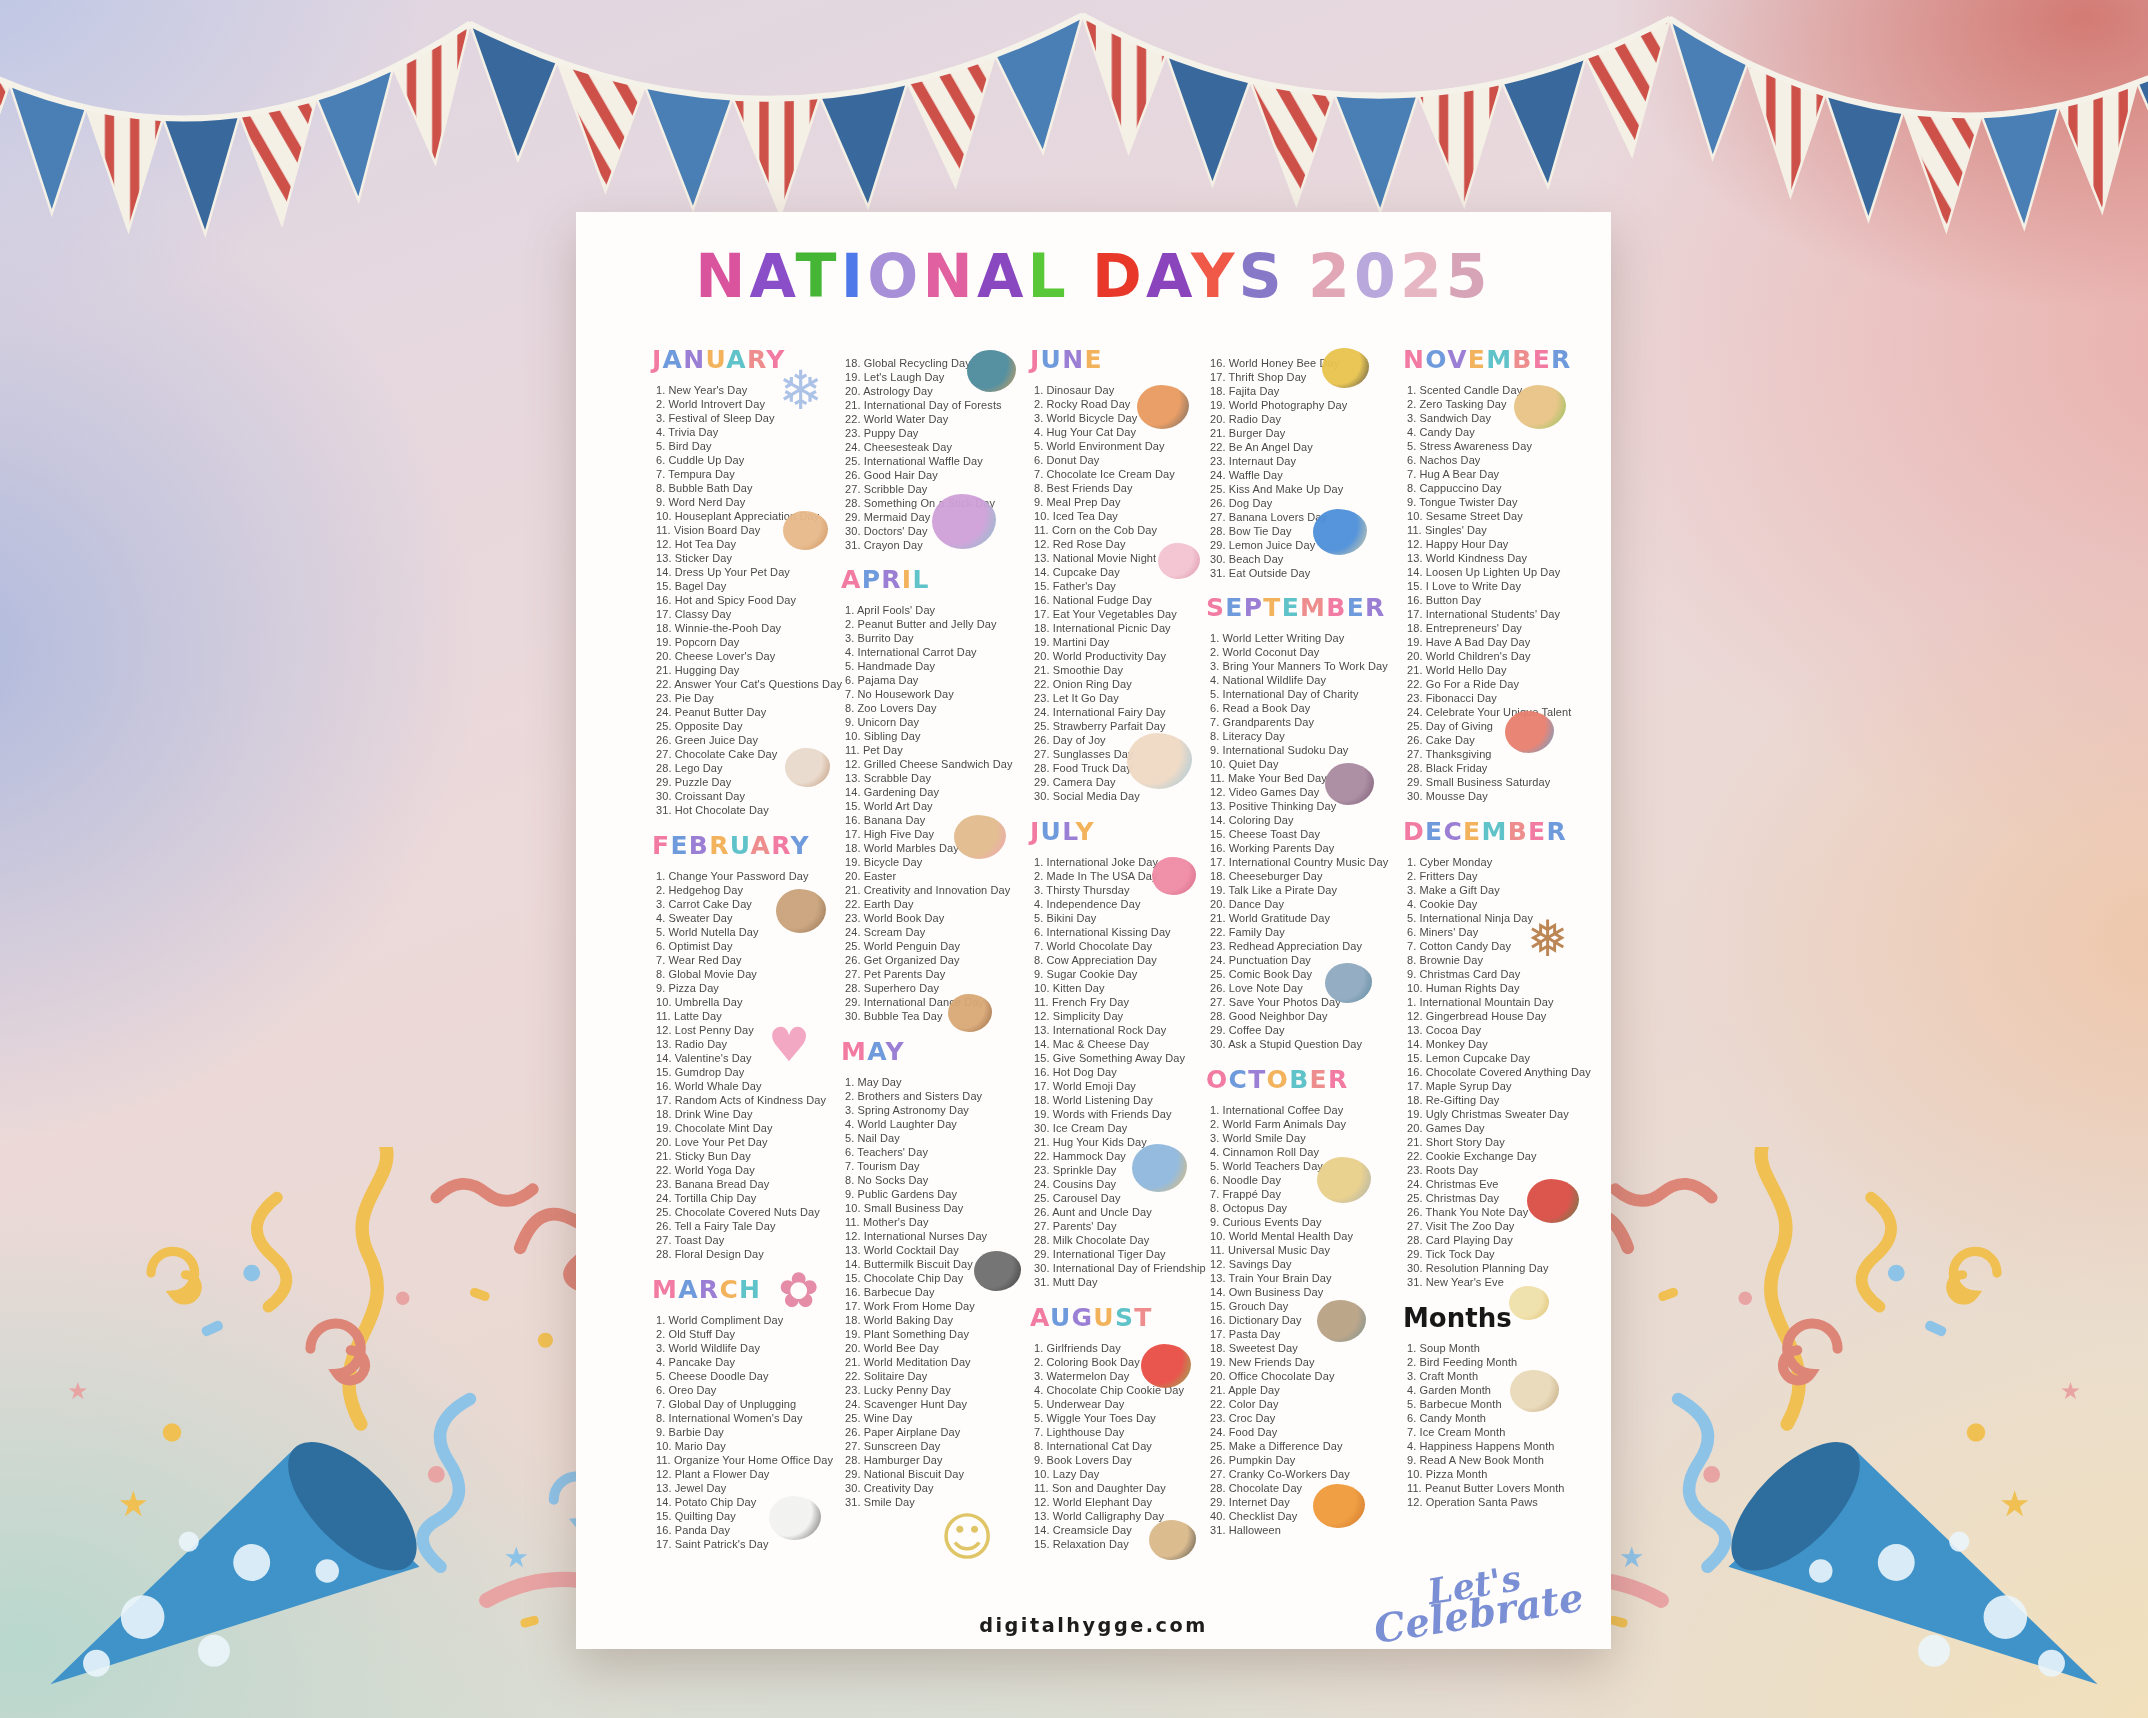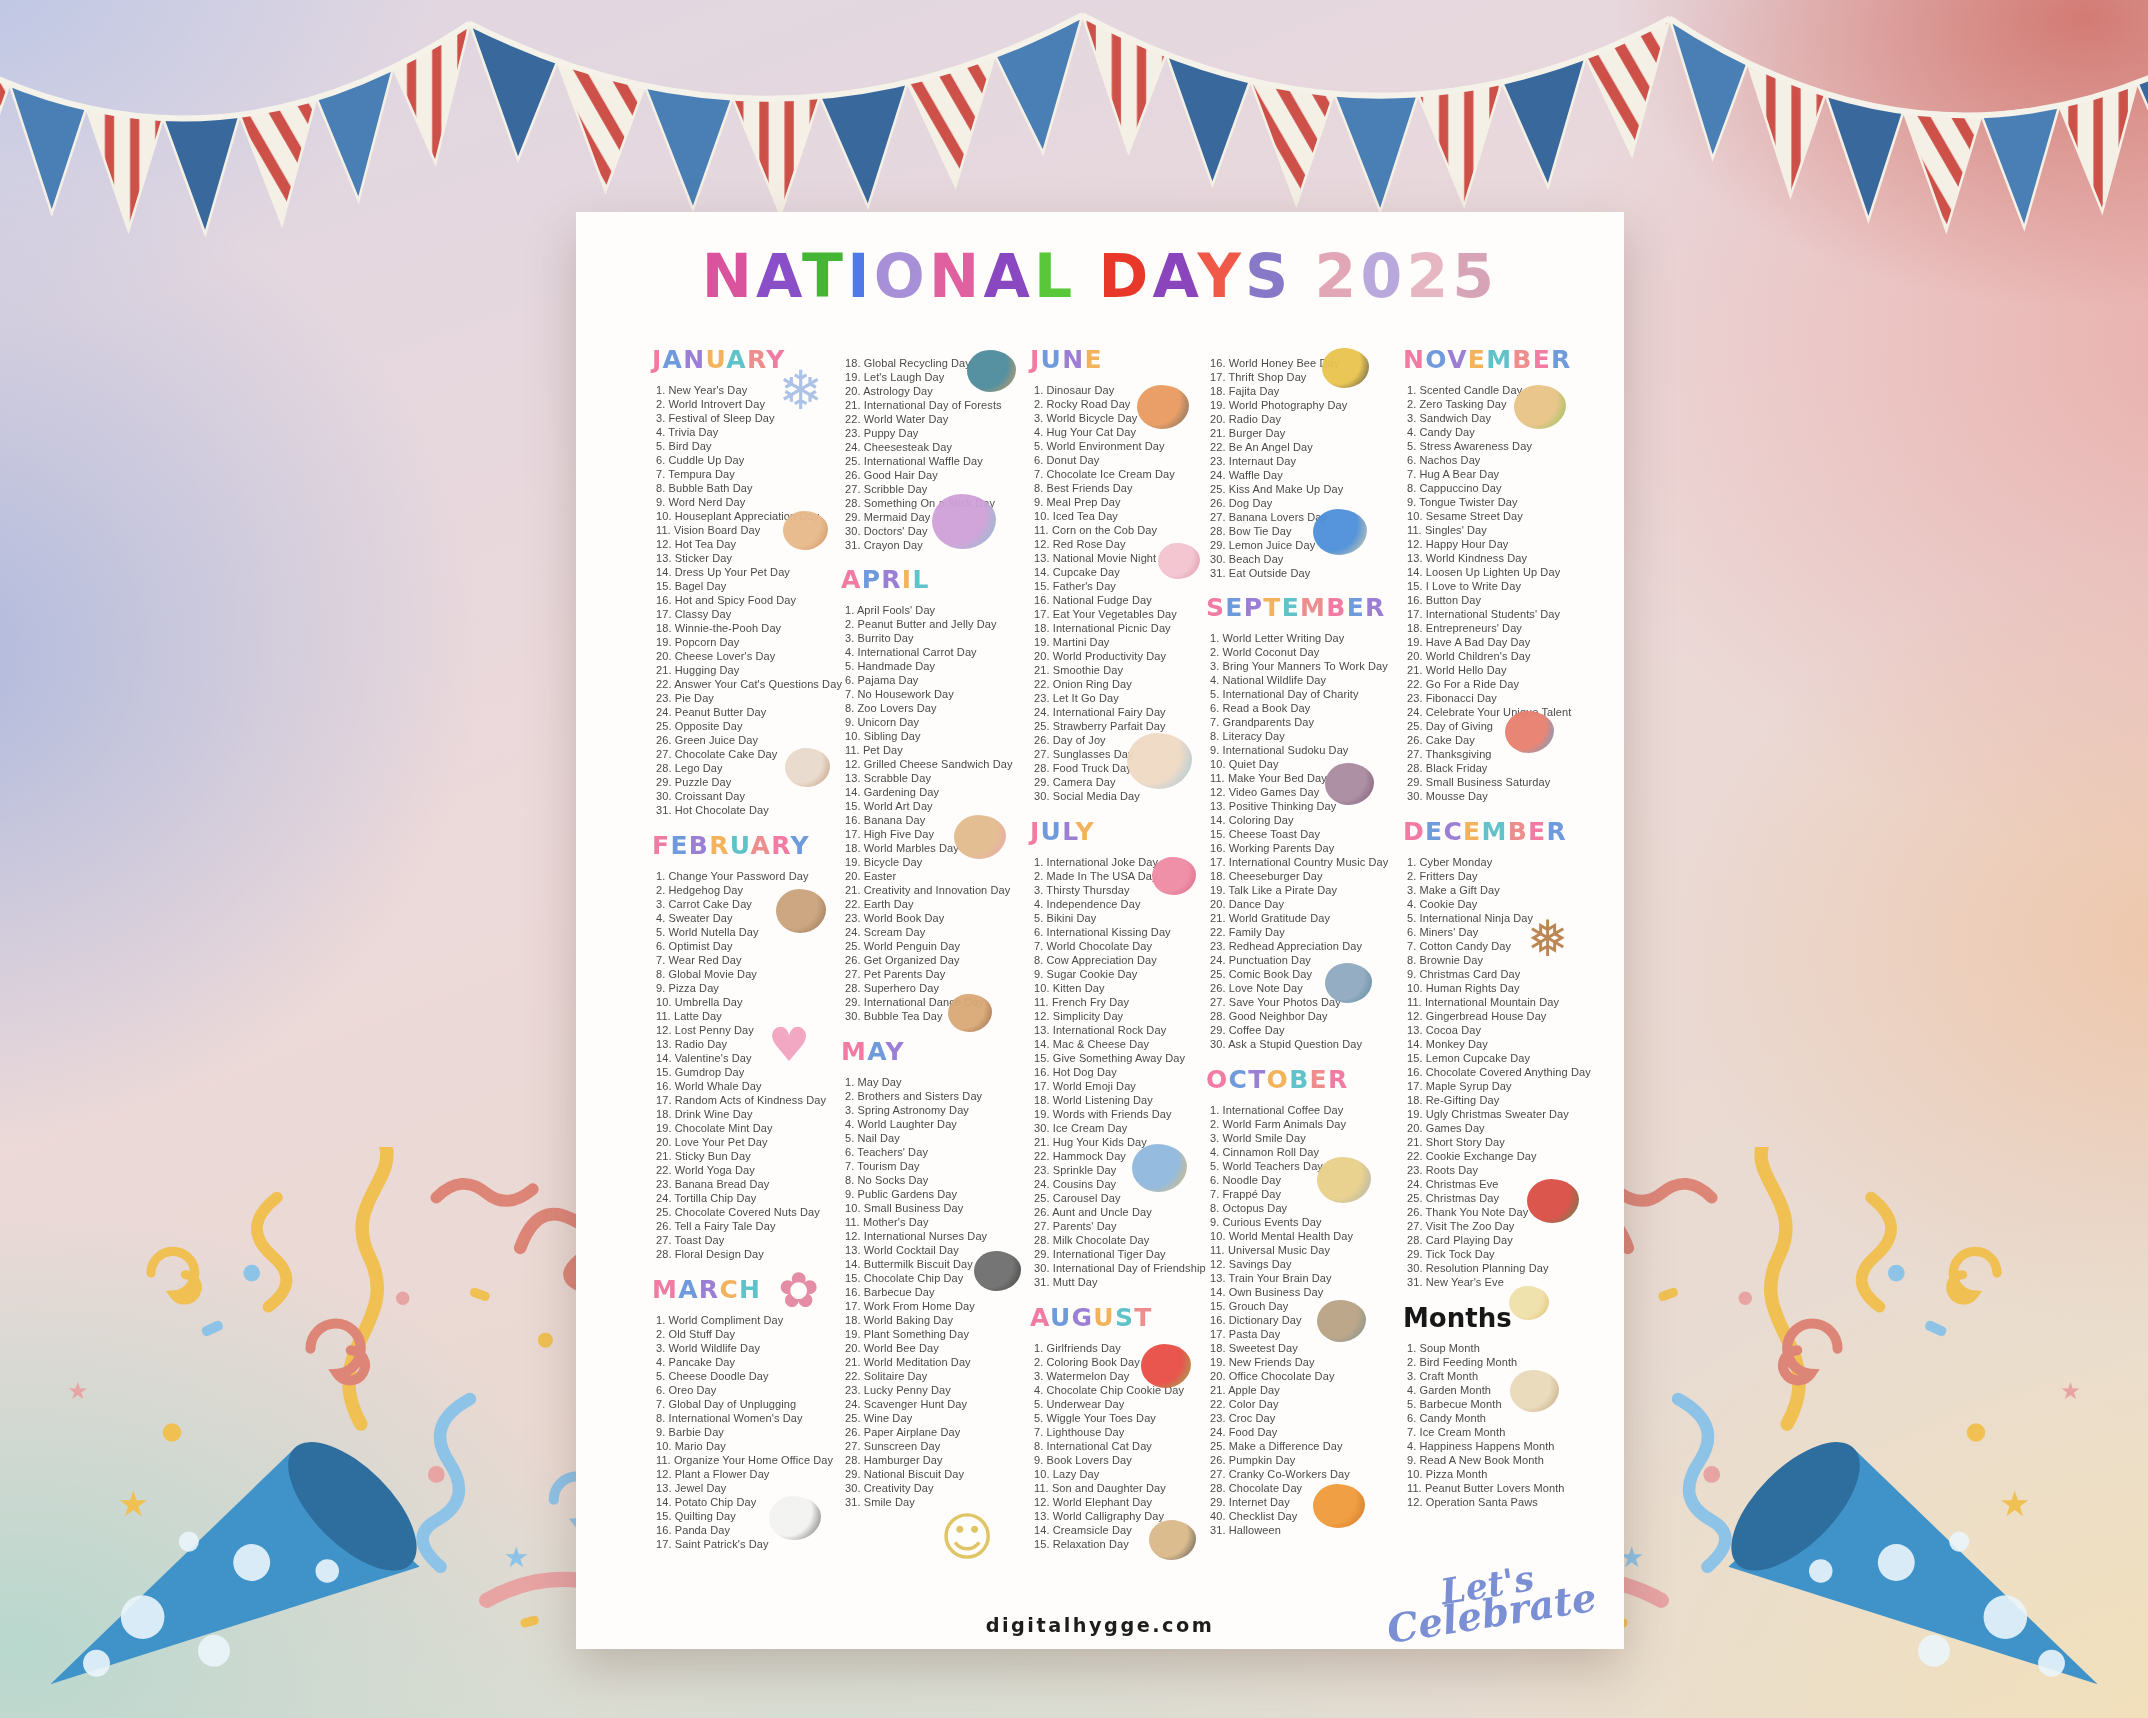--- a/index.html
+++ b/index.html
@@ -15,21 +15,21 @@
       radial-gradient(1175px 713px at 38% 110%, rgba(205,224,213,.9), rgba(205,224,213,0) 62%),
       radial-gradient(1049px 797px at 101% 101%, rgba(243,224,185,.96), rgba(243,224,185,0) 66%),
       radial-gradient(797px 629px at 101% 55%, rgba(239,196,165,.85), rgba(239,196,165,0) 62%),
       linear-gradient(160deg,#dfd6e2 0%,#ecd9da 40%,#ead9d2 65%,#e6dfd2 100%);
   }
   svg{display:block}
   #bunting{position:absolute;top:0;left:0;}
   #poppers{position:absolute;bottom:0;left:0;pointer-events:none;}
   #poster{
     position:absolute;left:576px;top:212px;width:1035px;height:1437px;
-    background:#fffdfb;box-shadow:0 18.5px 46px rgba(96,74,66,.28);padding-left:13px;
+    background:#fffdfb;box-shadow:0 18.5px 46px rgba(96,74,66,.28);
   }
   #title{
     margin:0;position:absolute;top:34px;left:0;width:100%;text-align:center;
     font-family:"DejaVu Sans", sans-serif;font-weight:800;font-size:60px;
     letter-spacing:4.2px;line-height:1;white-space:nowrap;
   }
   #title .sp{display:inline-block;width:22px;}
   #columns{position:absolute;left:76px;top:133px;display:flex;}
   .column{position:relative;flex:0 0 auto;}
   .month-section{margin-bottom:13.4px;}
@@ -587,21 +587,21 @@
             <li>1. Cyber Monday</li>
             <li>2. Fritters Day</li>
             <li>3. Make a Gift Day</li>
             <li>4. Cookie Day</li>
             <li>5. International Ninja Day</li>
             <li>6. Miners' Day</li>
             <li>7. Cotton Candy Day</li>
             <li>8. Brownie Day</li>
             <li>9. Christmas Card Day</li>
             <li>10. Human Rights Day</li>
-            <li>11. International Mountain Day</li>
+            <li>1. International Mountain Day</li>
             <li>12. Gingerbread House Day</li>
             <li>13. Cocoa Day</li>
             <li>14. Monkey Day</li>
             <li>15. Lemon Cupcake Day</li>
             <li>16. Chocolate Covered Anything Day</li>
             <li>17. Maple Syrup Day</li>
             <li>18. Re-Gifting Day</li>
             <li>19. Ugly Christmas Sweater Day</li>
             <li>20. Games Day</li>
             <li>21. Short Story Day</li>

